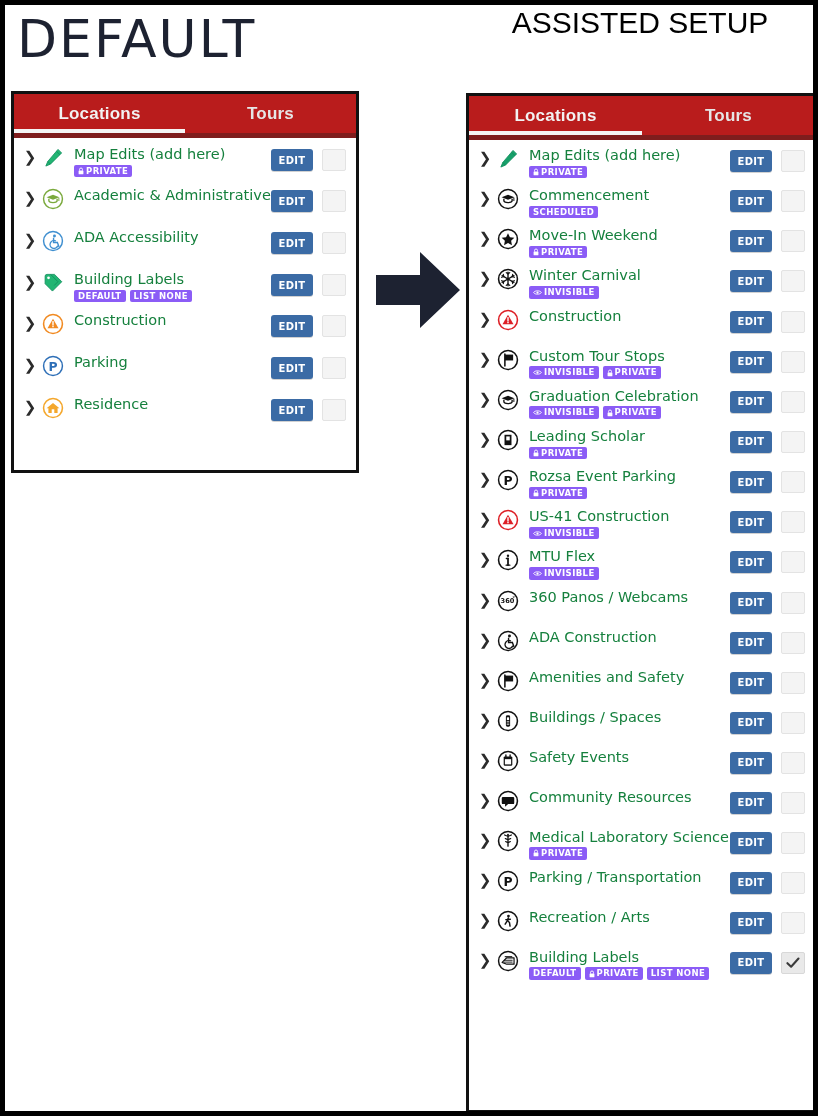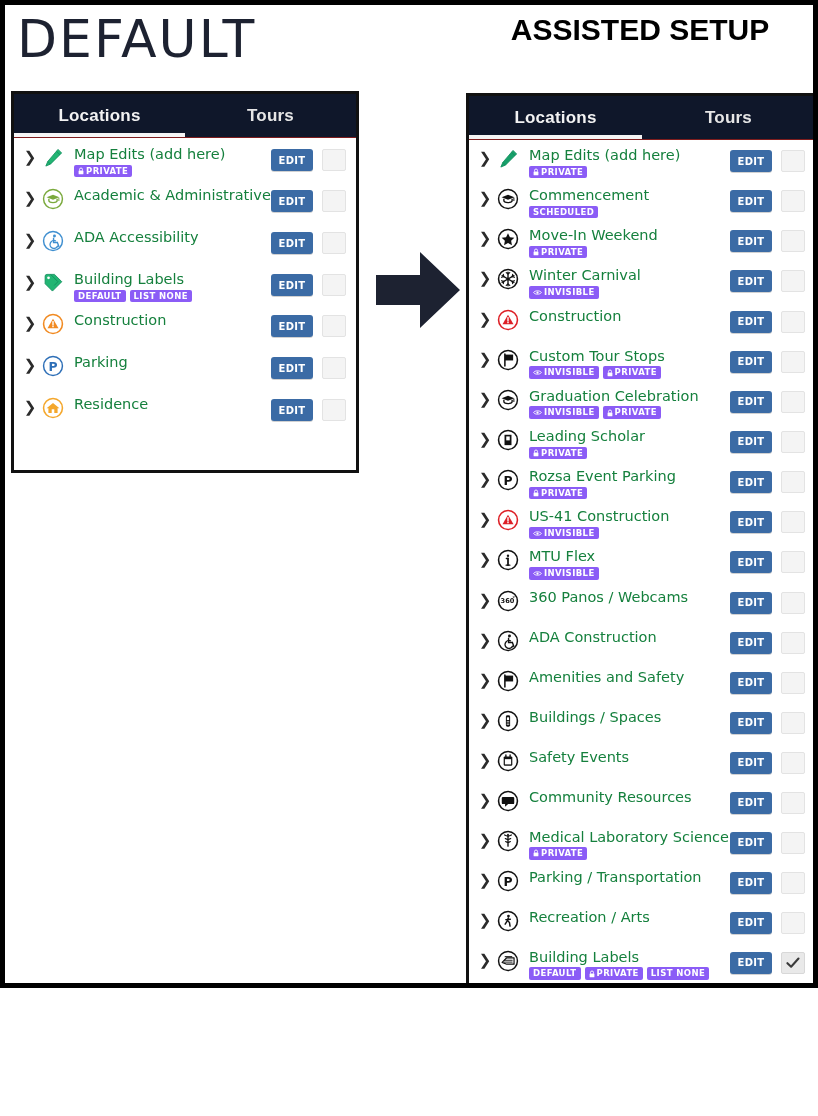--- a/index.html
+++ b/index.html
@@ -5,21 +5,21 @@
   * { box-sizing: border-box; }
   html, body {
     margin: 0; padding: 0;
     width: 818px; height: 1116px;
     background: #ffffff;
     font-family: "Liberation Sans", sans-serif;
     overflow: hidden;
   }
   #frame {
     position: relative;
-    width: 818px; height: 988px;
+    width: 818px; height: 1116px;
     background: #ffffff;
     border: 5px solid #000000;
     overflow: hidden;
   }
 
   
   .heading {
     position: absolute;
     color: #1d2231;
     font-weight: 700;
@@ -28,25 +28,25 @@
   }
   #heading-default {
     left: 12px; top: 8px;
     font-size: 52px;
     letter-spacing: 2px;
     font-weight: 400;
     font-family: "DejaVu Sans", sans-serif;
     color: #1d2231;
   }
   #heading-assisted {
-    left: 460px; top: 8px;
+    left: 460px; top: 1px;
     width: 350px;
     text-align: center;
     font-size: 30px;
-    font-weight: 700;
+    font-weight: 400;
     letter-spacing: 0px;
     color: #000000;
     line-height: 1.13;
   }
 
   
   #arrow {
     position: absolute;
     left: 371px; top: 243px;
     width: 84px; height: 84px;
@@ -58,22 +58,22 @@
     background: #ffffff;
     border: 3px solid #111111;
     overflow: hidden;
   }
   #panel-left  { left: 6px;   top: 86px;  width: 348px; height: 382px; }
   #panel-right { left: 461px; top: 88px;  width: 352px; height: 1020px; }
 
   .tabs {
     display: flex;
     height: 44px;
-    background: #0f172a;
-    border-bottom: 1px solid #7f1d1d;
+    background: #b91c1c;
+    border-bottom: 5px solid #7f1d1d;
     position: relative;
   }
   .tab {
     flex: 1;
     display: flex;
     align-items: center;
     justify-content: center;
     color: #f2f2f2;
     font-size: 17px;
     font-weight: 700;

